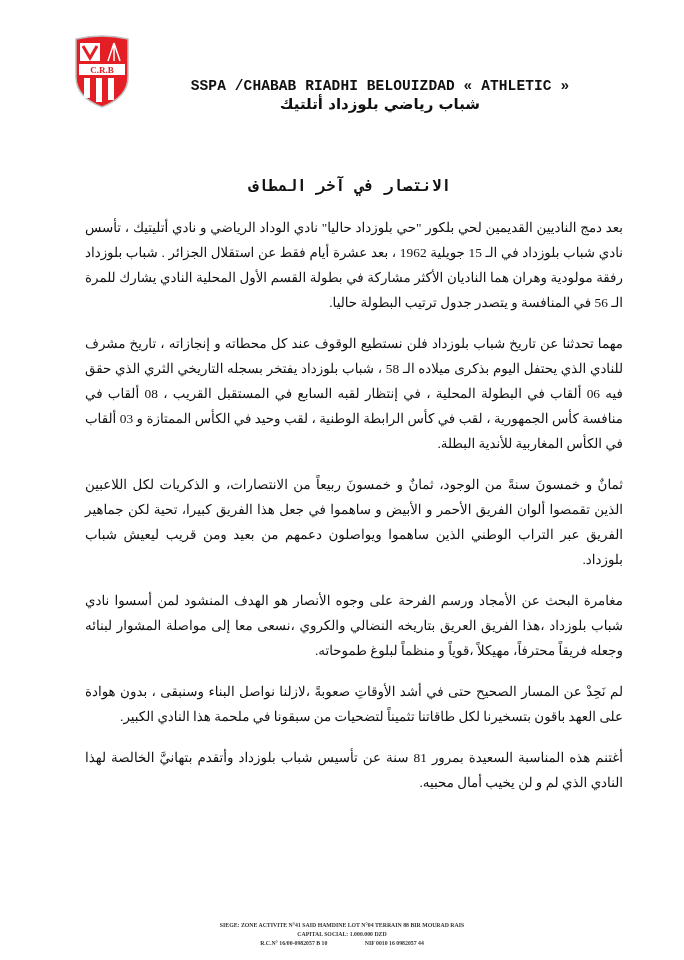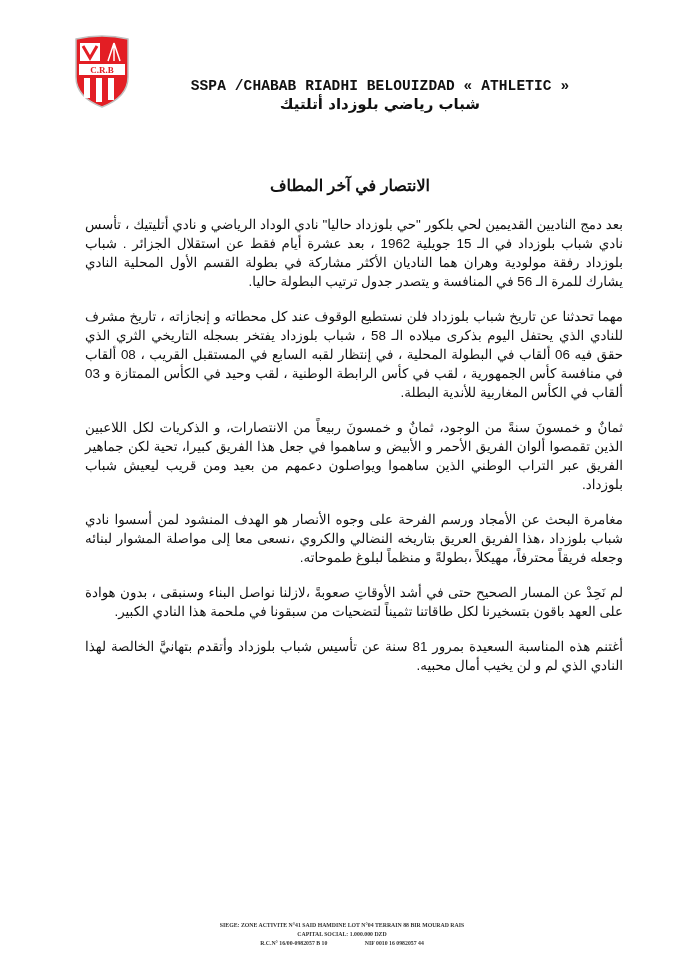--- a/index.html
+++ b/index.html
@@ -51,34 +51,34 @@
       font-size: 14.5px;
       letter-spacing: 0.1px;
     }
     .title {
       position: absolute;
       left: 150px;
       top: 176px;
       width: 400px;
       text-align: center;
       direction: rtl;
-      font-family: Liberation Sans, sans-serif;
+      font-family: Liberation Mono, monospace;
       font-weight: bold;
       font-size: 16px;
     }
     .body {
       position: absolute;
       left: 85px;
       top: 215px;
       width: 538px;
       direction: rtl;
       text-align: justify;
-      font-family: Liberation Sans, sans-serif;
+      font-family: Liberation Serif, serif;
       font-size: 13.4px;
-      line-height: 19px;
+      line-height: 25px;
     }
     .para {
       margin: 0 0 16px 0;
     }
     .footer {
       position: absolute;
       left: 150px;
       top: 921px;
       width: 384px;
       text-align: center;
@@ -111,21 +111,21 @@
   <div class="club-name-ar">شباب رياضي بلوزداد أتلتيك</div>
   <div class="club-name-fr">SSPA /CHABAB RIADHI BELOUIZDAD « ATHLETIC »</div>
 </div>
 
 <div class="title">الانتصار في آخر المطاف</div>
 
 <div class="body">
   <p class="para">بعد دمج الناديين القديمين لحي بلكور "حي بلوزداد حاليا" نادي الوداد الرياضي و نادي أتليتيك ، تأسس نادي شباب بلوزداد في الـ 15 جويلية 1962 ، بعد عشرة أيام فقط عن استقلال الجزائر . شباب بلوزداد رفقة مولودية وهران هما الناديان الأكثر مشاركة في بطولة القسم الأول المحلية النادي يشارك للمرة الـ 56 في المنافسة و يتصدر جدول ترتيب البطولة حاليا.</p>
   <p class="para">مهما تحدثنا عن تاريخ شباب بلوزداد فلن نستطيع الوقوف عند كل محطاته و إنجازاته ، تاريخ مشرف للنادي الذي يحتفل اليوم بذكرى ميلاده الـ 58 ، شباب بلوزداد يفتخر بسجله التاريخي الثري الذي حقق فيه 06 ألقاب في البطولة المحلية ، في إنتظار لقبه السابع في المستقبل القريب ، 08 ألقاب في منافسة كأس الجمهورية ، لقب في كأس الرابطة الوطنية ، لقب وحيد في الكأس الممتازة و 03 ألقاب في الكأس المغاربية للأندية البطلة.</p>
   <p class="para">ثمانٌ و خمسونَ سنةً من الوجود، ثمانٌ و خمسونَ ربيعاً من الانتصارات، و الذكريات لكل اللاعبين الذين تقمصوا ألوان الفريق الأحمر و الأبيض و ساهموا في جعل هذا الفريق كبيرا، تحية لكن جماهير الفريق عبر التراب الوطني الذين ساهموا ويواصلون دعمهم من بعيد ومن قريب ليعيش شباب بلوزداد.</p>
-  <p class="para">مغامرة البحث عن الأمجاد ورسم الفرحة على وجوه الأنصار هو الهدف المنشود لمن أسسوا نادي شباب بلوزداد ،هذا الفريق العريق بتاريخه النضالي والكروي ،نسعى معا إلى مواصلة المشوار لبنائه وجعله فريقاً محترفاً، مهيكلاً ،بطولةً و منظماً لبلوغ طموحاته.</p>
+  <p class="para">مغامرة البحث عن الأمجاد ورسم الفرحة على وجوه الأنصار هو الهدف المنشود لمن أسسوا نادي شباب بلوزداد ،هذا الفريق العريق بتاريخه النضالي والكروي ،نسعى معا إلى مواصلة المشوار لبنائه وجعله فريقاً محترفاً، مهيكلاً ،قوياً و منظماً لبلوغ طموحاته.</p>
   <p class="para">لم نَحِدْ عن المسار الصحيح حتى في أشد الأوقاتِ صعوبةً ،لازلنا نواصل البناء وسنبقى ، بدون هوادة على العهد باقون بتسخيرنا لكل طاقاتنا تثميناً لتضحيات من سبقونا في ملحمة هذا النادي الكبير.</p>
   <p class="para">أغتنم هذه المناسبة السعيدة بمرور 81 سنة عن تأسيس شباب بلوزداد وأتقدم بتهانيَّ الخالصة لهذا النادي الذي لم و لن يخيب أمال محبيه.</p>
 </div>
 
 <div class="footer">
   <div>SIEGE: ZONE ACTIVITE N°41 SAID HAMDINE LOT N°04 TERRAIN 88 BIR MOURAD RAIS</div>
   <div>CAPITAL SOCIAL: 1.000.000 DZD</div>
   <div class="row3">
     <span>R.C.N° 16/00-0982057 B 10</span>
     <span>NIF 0010 16 0982057 44</span>

